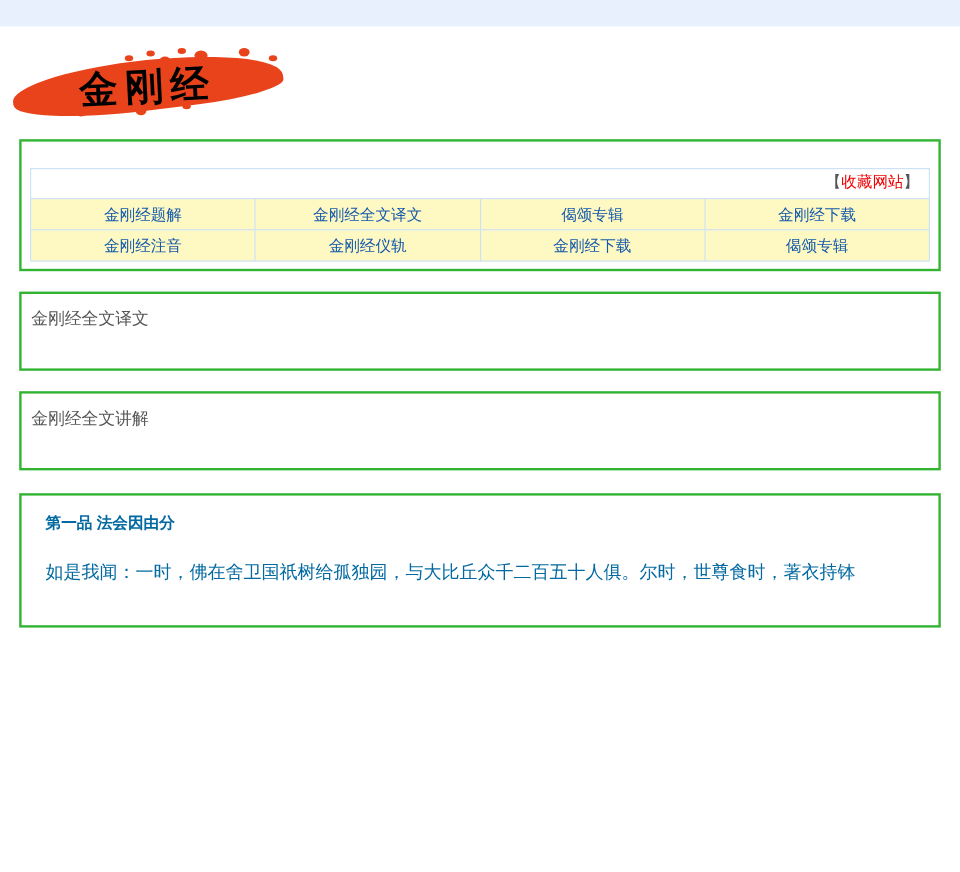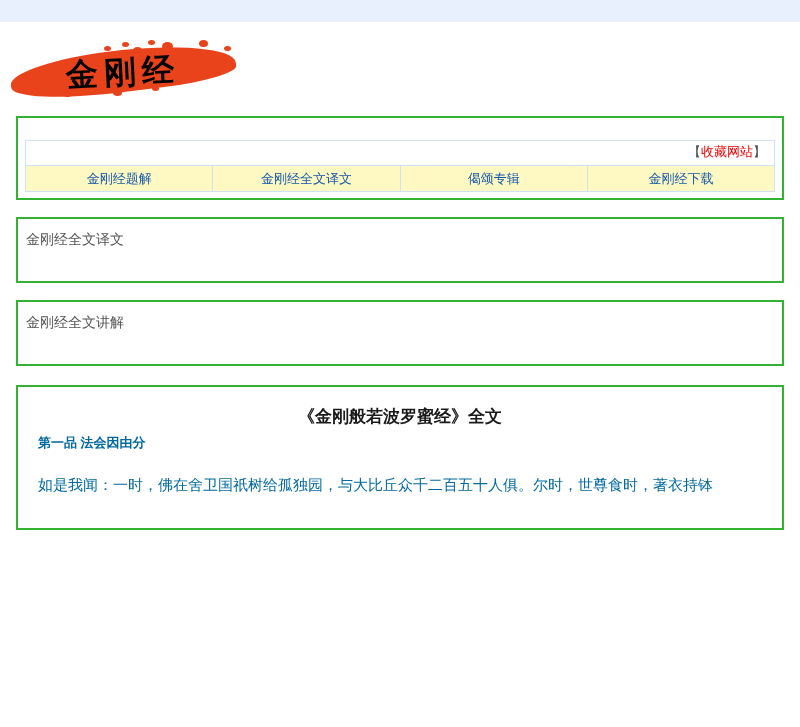--- a/index.html
+++ b/index.html
@@ -102,20 +102,26 @@
     <span class="fav-link"><span class="fav-bracket">【</span><span class="fav-text">收藏网站</span><span class="fav-bracket">】</span></span>
   </div>
   <table class="nav-table">
     <tbody>
         <tr>
           <td><a href="#" class="nav-link">金刚经题解</a></td>
           <td><a href="#" class="nav-link">金刚经全文译文</a></td>
           <td><a href="#" class="nav-link">偈颂专辑</a></td>
           <td><a href="#" class="nav-link">金刚经下载</a></td>
         </tr>
+        <tr>
+          <td><a href="#" class="nav-link">金刚经注音</a></td>
+          <td><a href="#" class="nav-link">金刚经仪轨</a></td>
+          <td><a href="#" class="nav-link">金刚经下载</a></td>
+          <td><a href="#" class="nav-link">偈颂专辑</a></td>
+        </tr>
       </tbody>
   </table>
 </div>
 
 <div class="green-box section-box">
   <div class="section-title">金刚经全文译文</div>
   <table class="chapter-grid">
     <tbody>
         <tr></tr>
         <tr></tr>
@@ -131,16 +137,15 @@
     <tbody>
         <tr></tr>
         <tr></tr>
         <tr></tr>
         <tr></tr>
       </tbody>
   </table>
 </div>
 
 <div class="green-box article-box">
-  <div class="article-title">《金刚般若波罗蜜经》全文</div>
   <div class="chapter-heading">第一品 法会因由分</div>
   <div class="article-paragraph">如是我闻：一时，佛在舍卫国祇树给孤独园，与大比丘众千二百五十人俱。尔时，世尊食时，著衣持钵</div>
 </div>
 
 </body></html>

